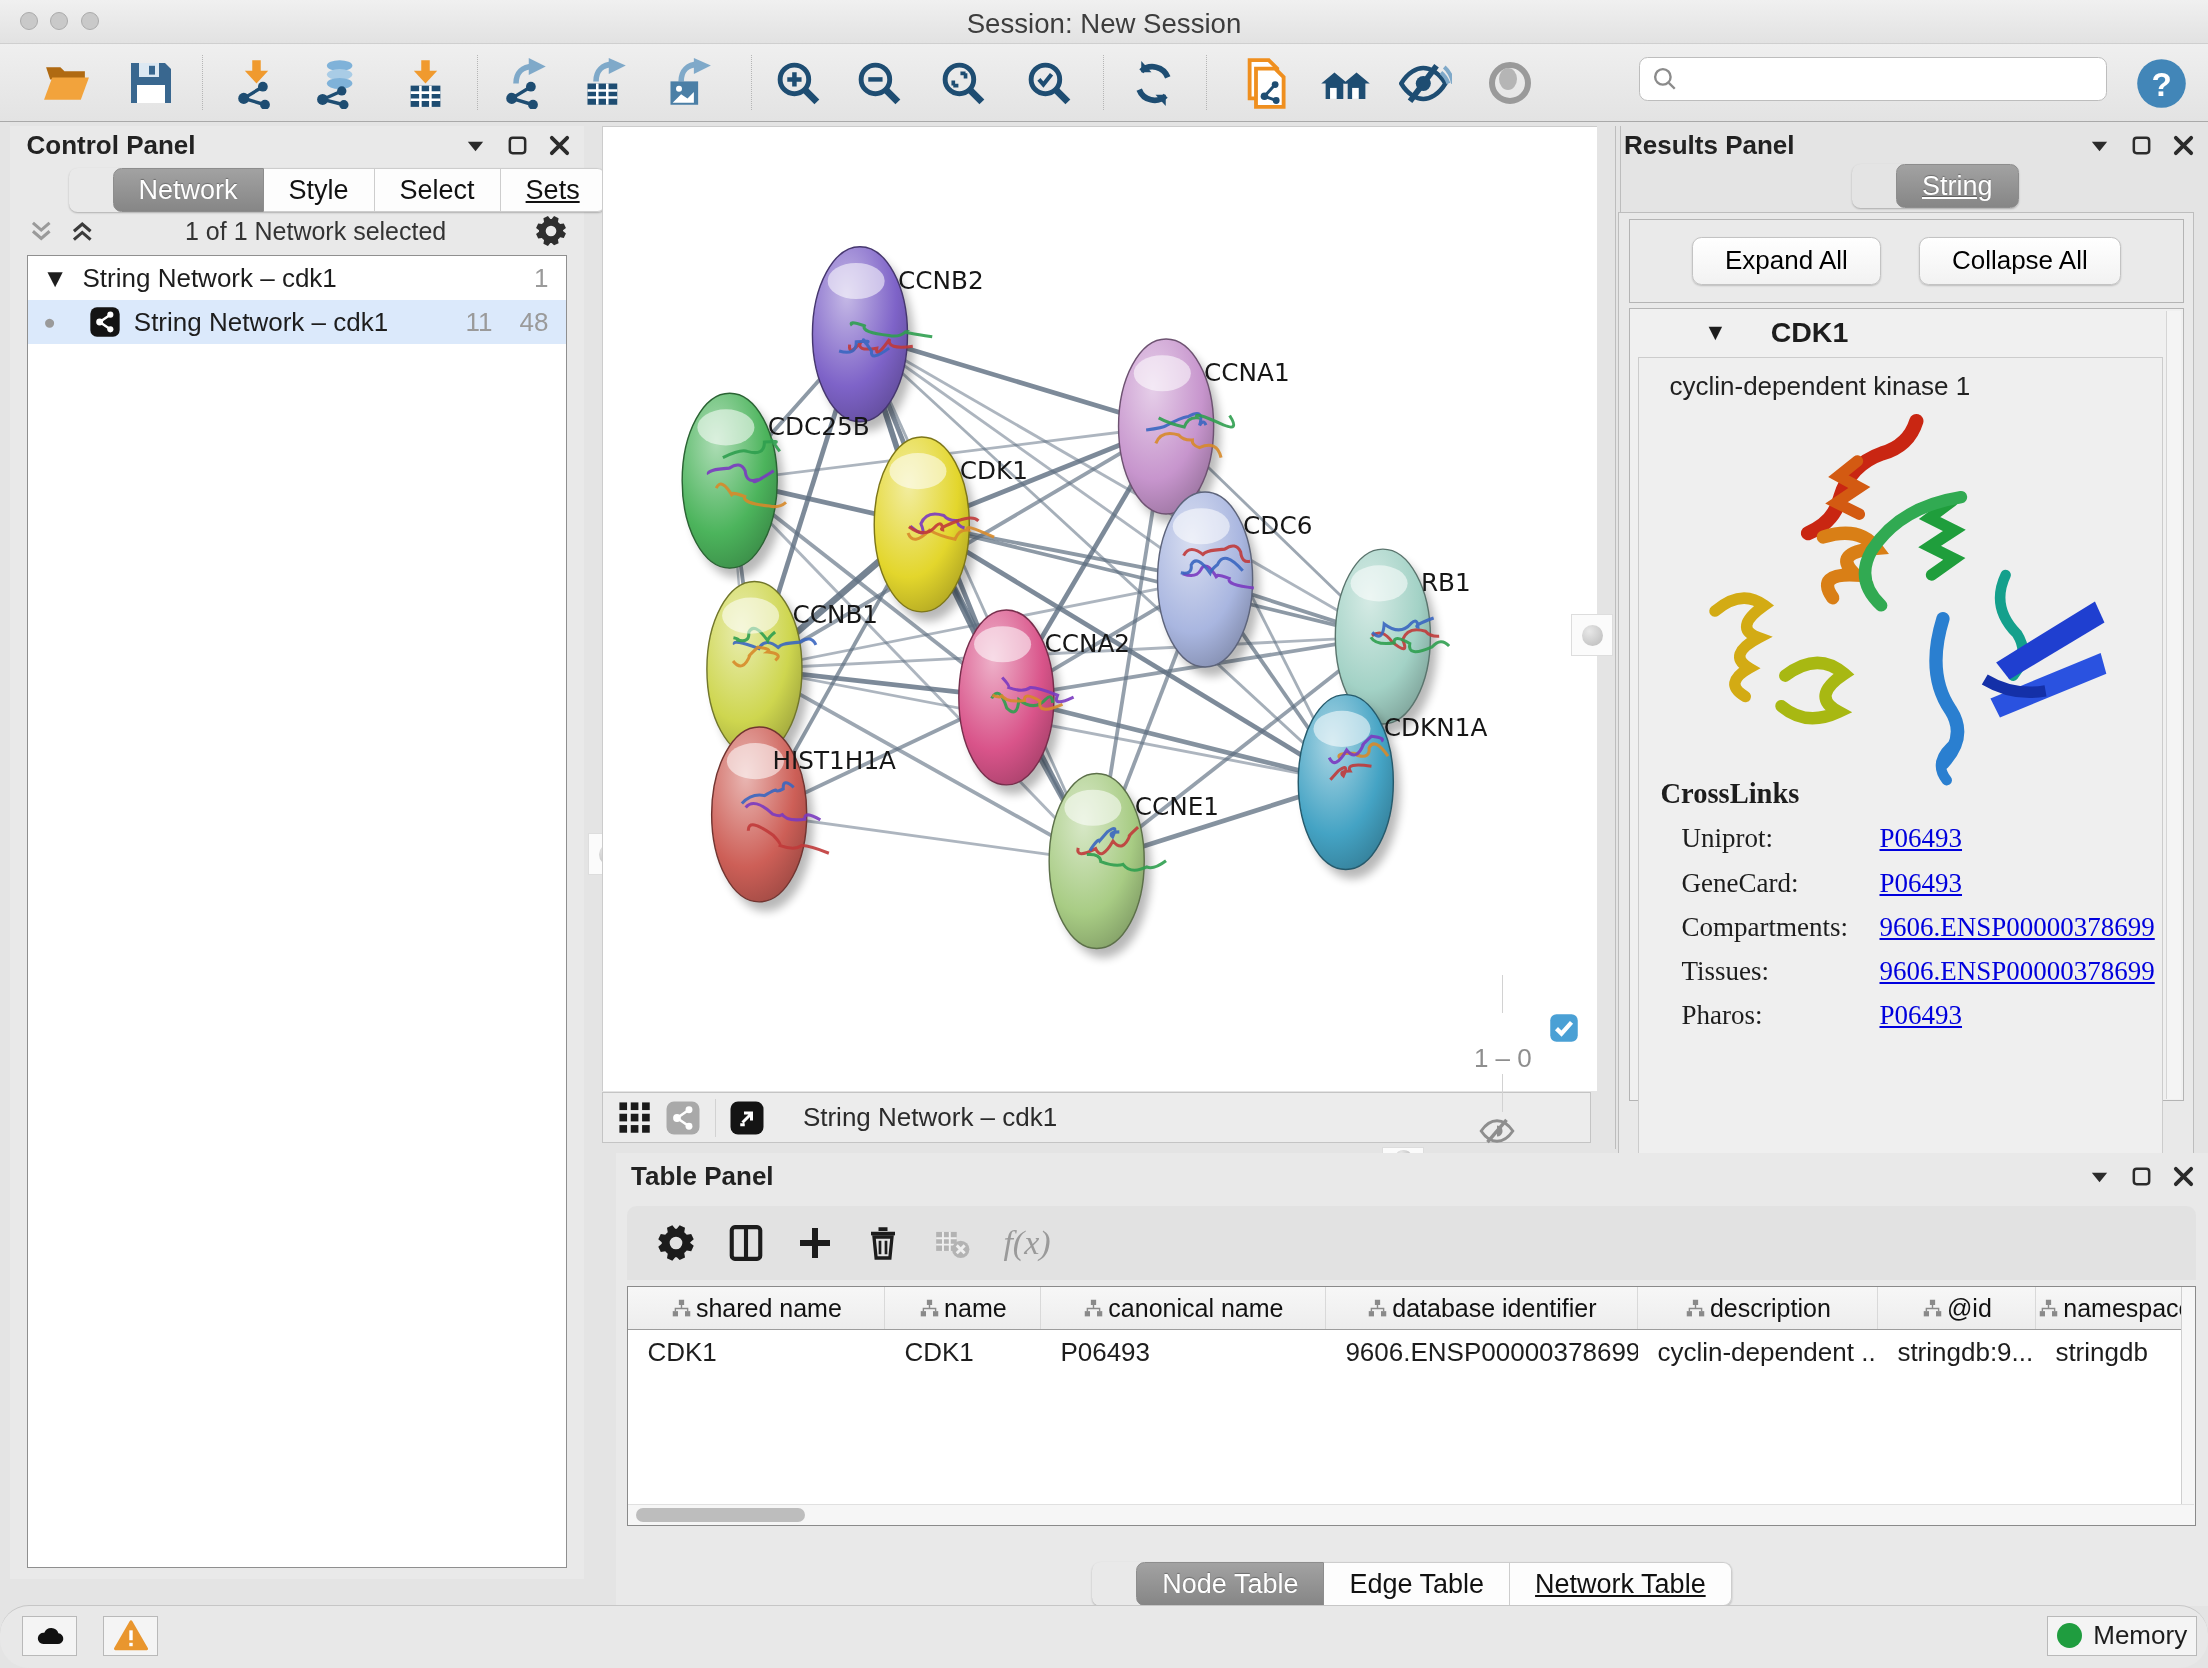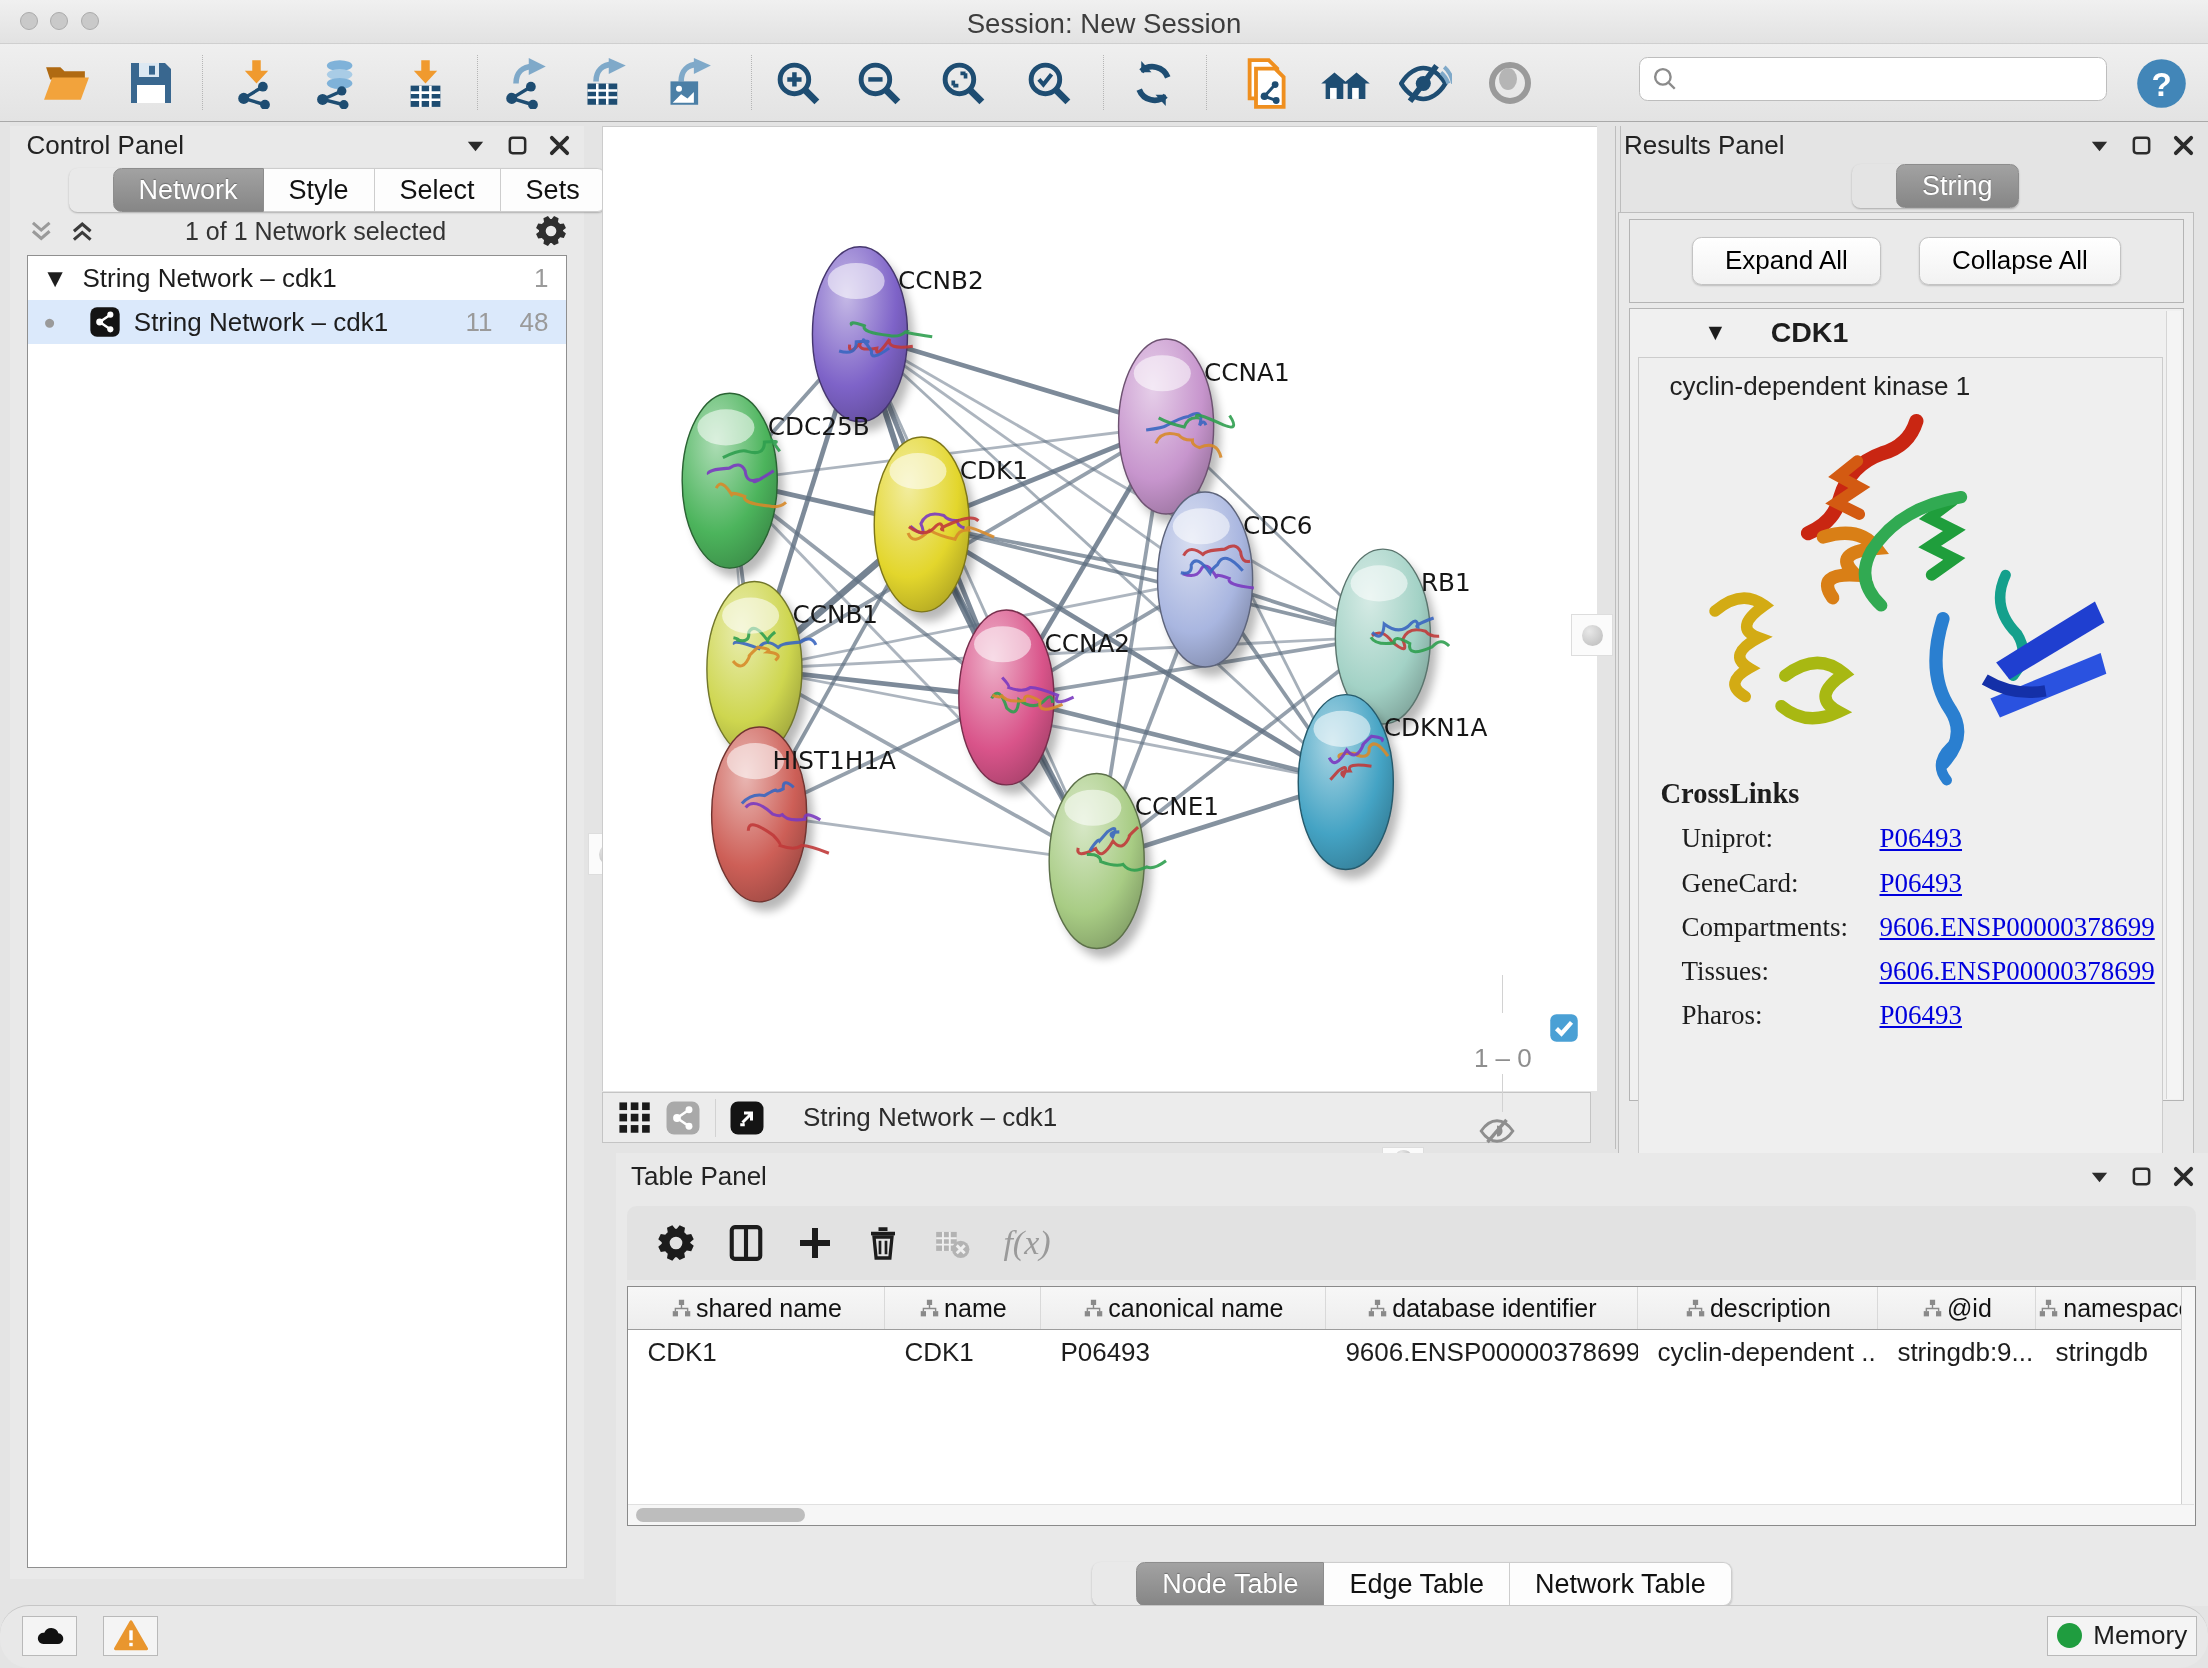--- a/index.html
+++ b/index.html
@@ -22,29 +22,29 @@
           align-items:center; justify-content:center; }
   .tsep { position:absolute; top:11.4px; height:55px; width:0;
           border-left:1.9px dotted #b5b5b5; }
   .searchbox { position:absolute; left:1639px; top:13.3px; width:468px; height:44px;
                background:#fff; border:1.9px solid #bdbdbd; border-radius:8.6px;
                display:flex; align-items:center; padding-left:11.4px; }
   .searchbox input { border:none; outline:none; font-size:25px; width:399px;
                      background:transparent; font-family:"Liberation Sans",sans-serif; }
 
   
-  .panel-title { font-size:26px; color:#222; }
+  .panel-title { font-size:26px; color:#222;font-weight:bold; }
 
   
   .seg { display:flex; border-radius:8.6px; box-shadow:0 1px 1.9px rgba(0,0,0,.25); }
   .seg .tab { background:#fdfdfd; border:1px solid #cdcdcd; border-left:none;
               font-size:27px; padding:5.7px 25px; color:#111; white-space:nowrap;
               display:flex; align-items:center; justify-content:center; }
   .seg .tab:first-child { border-left:1px solid #cdcdcd; border-radius:8.6px 0 0 8.6px; }
-  .seg .tab:last-child { border-radius:0 8.6px 8.6px 0; }
+  .seg .tab:last-child { border-radius:0 8.6px 8.6px 0;text-decoration:underline; }
   .seg .tab.active { background:linear-gradient(#a2a2a2,#868686); color:#fff;
                      border-color:#8d8d8d; text-shadow:0 -1px 1px rgba(0,0,0,.3);margin-left:44px; }
   .seg .tab.single { border-radius:8.6px; border-left:1px solid #8d8d8d; }
 
   
   .control-panel { position:absolute; left:9.5px; top:126px; width:574px; height:1453px;
                    background:#e9e9e9; }
   .cp-header { position:absolute; left:17px; top:7.6px; }
   .net-selector { position:absolute; left:17px; top:82px; width:540px; height:46px;
                   display:flex; align-items:center; font-size:25px; color:#333; }

